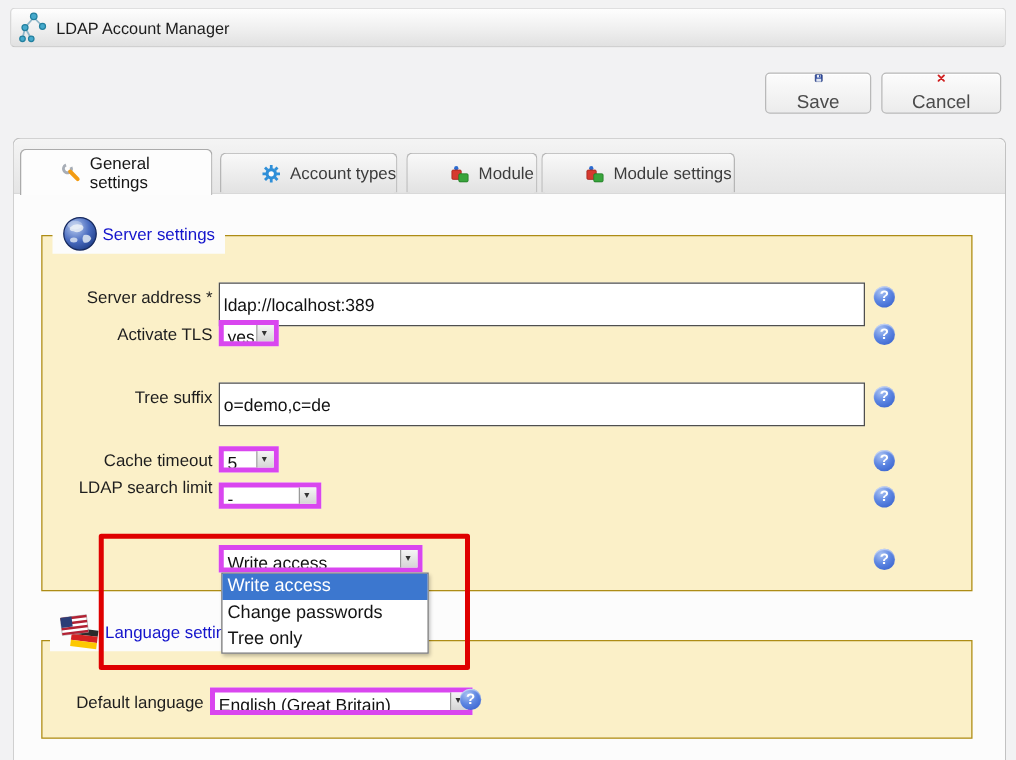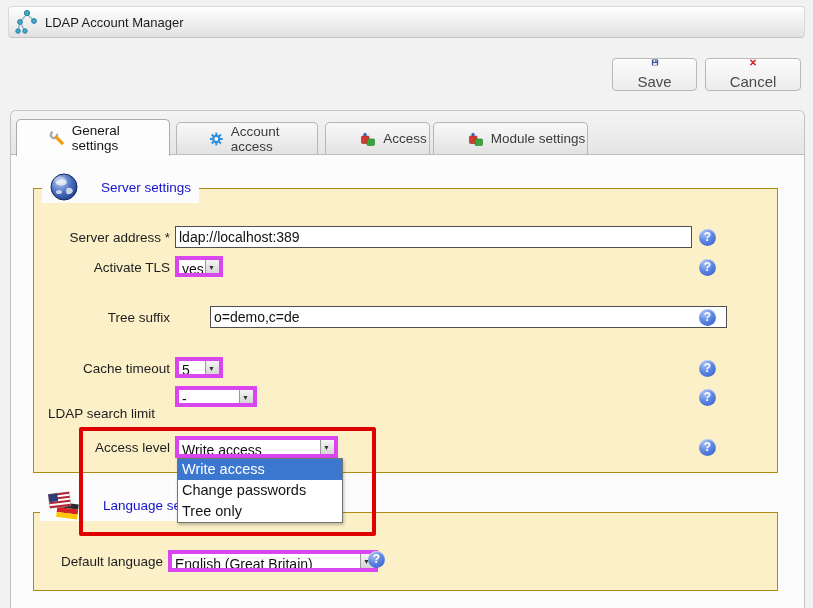--- a/index.html
+++ b/index.html
@@ -36,29 +36,29 @@
   .tab.active { top:119px; height:37px; z-index:3; background:#fdfdfd; border-color:#ababab; color:#161616; }
   .tab-1 { left:16px;  width:154px; }
   .tab-2 { left:176px; width:142px; }
   .tab-3 { left:325px; width:105px; }
   .tab-4 { left:433px; width:155px; }
 
   
   .fieldset { position:absolute; background:#fbf0c8; border:1px solid #ad8c16; z-index:1; }
   .fs-server   { left:33px; top:188px; width:745px; height:285px; }
   .fs-language { left:33px; top:512px; width:745px; height:79px; }
-  .legend { position:absolute; z-index:2; display:flex; align-items:center; gap:23px;
+  .legend { position:absolute; z-index:2; display:flex; align-items:center; gap:4px;
     background:#fcfcfc; padding:0 8px; height:32px; }
   .legend span { font-size:13.5px; color:#1414cc; }
   .lg-server   { left:42px; top:171px; }
   .lg-language { left:40px; top:489px; }
 
   
   .flabel { position:absolute; font-size:13.5px; color:#1e1e1e; text-align:right; z-index:2; }
-  .tinput { position:absolute; height:22px; background:#fff; border:1px solid #4f4f4f;
+  .tinput { position:absolute; height:35px; background:#fff; border:1px solid #4f4f4f;
     font-family:"Liberation Sans", sans-serif; font-size:14px; color:#111; padding:0 3px; z-index:2; }
   .csel { position:absolute; background:#fff; border:4px solid #d946ef; z-index:2; cursor:pointer; }
   .csel .txt { position:absolute; left:3px; right:16px; top:0; bottom:0; font-size:14px; color:#111;
     line-height:19px; white-space:nowrap; overflow:hidden; }
   .csel .sel-btn { position:absolute; right:0; top:0; bottom:0; width:14px;
     background:linear-gradient(180deg,#f5f5f5,#d5d5d5); border-left:1px solid #9a9a9a; }
   .csel .sel-btn::after { content:"▼"; position:absolute; left:2px; top:50%; transform:translateY(-50%);
     font-size:7px; color:#333; }
 
   .help { position:absolute; width:17px; height:17px; border-radius:50%; z-index:2; cursor:pointer;
@@ -136,29 +136,29 @@
         <line x1="1" y1="8" x2="4" y2="8"></line>
           <line x1="12" y1="8" x2="15" y2="8"></line>
         <line x1="3" y1="3" x2="5" y2="5"></line>
           <line x1="11" y1="11" x2="13" y2="13"></line>
         <line x1="13" y1="3" x2="11" y2="5"></line>
           <line x1="5" y1="11" x2="3" y2="13"></line>
       </g>
       <circle cx="8" cy="8" r="4.6" fill="#2f8fd8"></circle>
       <circle cx="8" cy="8" r="2.1" fill="#fdfdfd"></circle>
     </svg>
-    <span>Account access</span>
+    <span>Account types</span>
   </div>
   <div class="tab inactive tab-3">
     <svg width="16" height="16" viewBox="0 0 16 16">
       <circle cx="5" cy="3.5" r="1.7" fill="#2b6bd0"></circle>
       <rect x="1.5" y="5" width="7.5" height="7.5" rx="1" fill="#d63a2f" stroke="#9c241c" stroke-width="0.6"></rect>
       <rect x="7" y="8" width="7.5" height="6.5" rx="1" fill="#39a43c" stroke="#1f7a23" stroke-width="0.6"></rect>
     </svg>
-    <span>Access</span>
+    <span>Module</span>
   </div>
   <div class="tab inactive tab-4">
     <svg width="16" height="16" viewBox="0 0 16 16">
       <circle cx="5" cy="3.5" r="1.7" fill="#2b6bd0"></circle>
       <rect x="1.5" y="5" width="7.5" height="7.5" rx="1" fill="#d63a2f" stroke="#9c241c" stroke-width="0.6"></rect>
       <rect x="7" y="8" width="7.5" height="6.5" rx="1" fill="#39a43c" stroke="#1f7a23" stroke-width="0.6"></rect>
     </svg>
     <span>Module settings</span>
   </div>
 
@@ -186,38 +186,37 @@
   <div class="help" style="left:699px; top:229px;"></div>
 
   <div class="flabel" style="left:33px; top:260px; width:137px;">Activate TLS</div>
   <div class="csel" style="left:175px; top:256px; width:48px; height:21px;">
     <span class="txt">yes</span>
     <span class="sel-btn"></span>
   </div>
   <div class="help" style="left:699px; top:259px;"></div>
 
   <div class="flabel" style="left:33px; top:310px; width:137px;">Tree suffix</div>
-  <input class="tinput" style="left: 175px; top: 306px; width: 517px; margin-left: 35px;" value="o=demo,c=de">
+  <input class="tinput" style="left: 175px; top: 306px; width: 517px;" value="o=demo,c=de">
   <div class="help" style="left:699px; top:309px;"></div>
 
   <div class="flabel" style="left:33px; top:361px; width:137px;">Cache timeout</div>
   <div class="csel" style="left:175px; top:357px; width:48px; height:21px;">
     <span class="txt">5</span>
     <span class="sel-btn"></span>
   </div>
   <div class="help" style="left:699px; top:360px;"></div>
 
-  <div class="flabel" style="left:33px; top:406px; width:137px;text-align:center;">LDAP search limit</div>
+  <div class="flabel" style="left:33px; top:382px; width:137px;">LDAP search limit</div>
   <div class="csel" style="left:175px; top:386px; width:82px; height:21px;">
     <span class="txt">-</span>
     <span class="sel-btn"></span>
   </div>
   <div class="help" style="left:699px; top:389px;"></div>
 
-  <div class="flabel" style="left:33px; top:440px; width:137px;">Access level</div>
   <div class="csel" style="left:175px; top:436px; width:163px; height:22px;">
     <span class="txt" style="line-height:20px;">Write access</span>
     <span class="sel-btn"></span>
   </div>
   <div class="help" style="left:699px; top:439px;"></div>
 
   <div class="fieldset fs-language"></div>
   <div class="legend lg-language">
     <svg width="32" height="30" viewBox="0 0 32 30">
       <g transform="rotate(7 18 20)">

